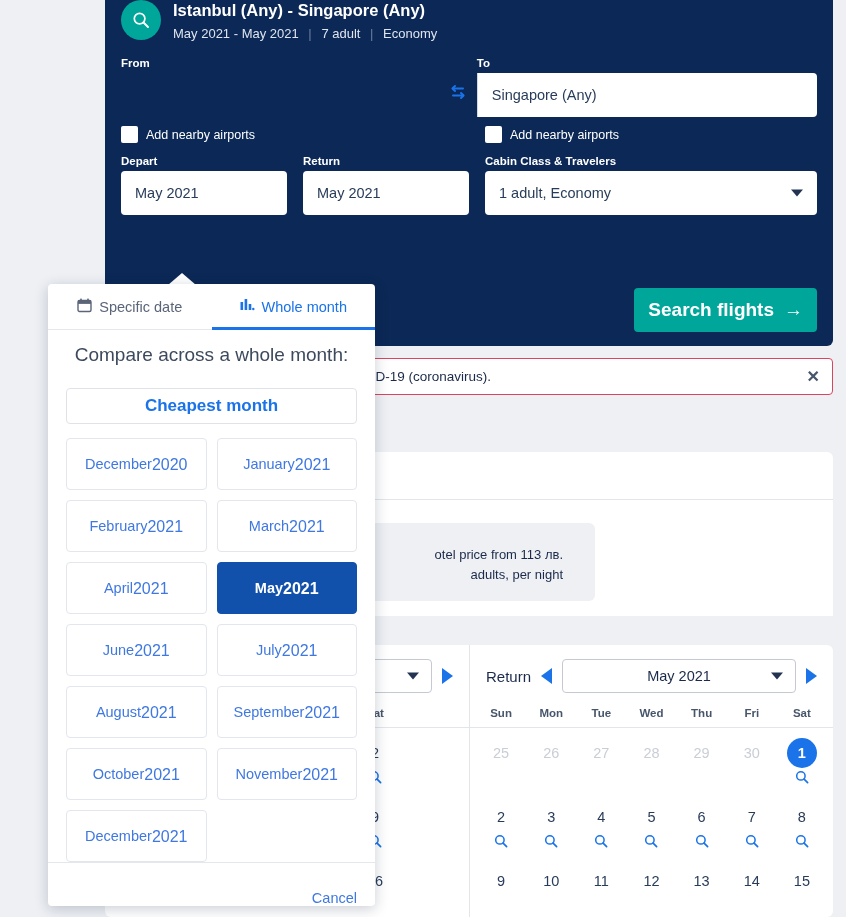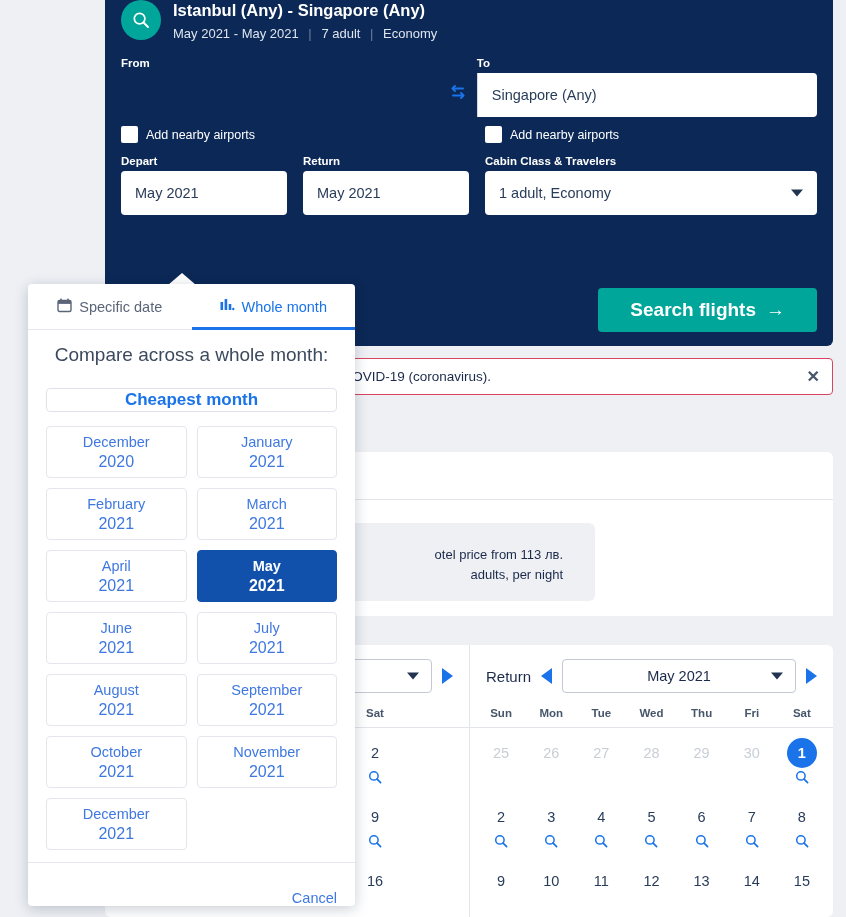--- a/index.html
+++ b/index.html
@@ -138,28 +138,28 @@
   .w-return { width: 166px; }
   .w-cabin  { width: 332px; }
   .inp .caret {
     position: absolute; right: 14px; top: 50%; transform: translateY(-50%);
     width: 0; height: 0; border-left: 6px solid transparent; border-right: 6px solid transparent;
     border-top: 7px solid #233452;
   }
   .search-btn {
     position: absolute; right: 16px; bottom: 14px;
     background: #00a699; color: #fff; border: none; border-radius: 4px;
-    height: 44px; padding: 0 32px; font-size: 19px; font-weight: 700;
+    height: 44px; padding: 0 14px; font-size: 19px; font-weight: 700;
     display: flex; align-items: center; gap: 10px; cursor: pointer;
     font-family: "Liberation Sans", sans-serif;
   }
 
   
   .popover {
-    position: absolute; left: 28px; top: 284px; width: 327px; height: 622px;
+    position: absolute; left: 48px; top: 284px; width: 327px; height: 622px;
     background: #fff; border-radius: 4px;
     box-shadow: 0 3px 14px rgba(15,30,60,0.22);
     display: flex; flex-direction: column;
   }
   .pop-arrow {
     position: absolute; left: 168px; top: 273px;
     width: 0; height: 0;
     border-left: 14px solid transparent; border-right: 14px solid transparent;
     border-bottom: 12px solid #fff;
   }
@@ -168,29 +168,29 @@
     flex: 1; display: flex; align-items: center; justify-content: center; gap: 7px;
     font-size: 14.5px; color: #5a6578; cursor: pointer; position: relative;
   }
   .ptab.active { color: #1a73e8; }
   .ptab.active::after {
     content: ""; position: absolute; left: 0; right: 0; bottom: -1px; height: 3px; background: #1a73e8;
   }
   .pop-body { flex: 1; padding: 14px 18px 0 18px; overflow: hidden; }
   .pop-caption { text-align: center; font-size: 19px; color: #3d4a5d; margin-bottom: 22px; }
   .cheapest {
-    width: 100%; height: 24px; border: 1px solid #dfe3e9; border-radius: 4px; background: #fff;
+    width: 100%; height: 36px; border: 1px solid #dfe3e9; border-radius: 4px; background: #fff;
     color: #1a73e8; font-size: 17px; font-weight: 700; cursor: pointer;
     font-family: "Liberation Sans", sans-serif;
   }
   .months { display: grid; grid-template-columns: 1fr 1fr; gap: 10px 10px; margin-top: 14px; }
   .mbtn {
     height: 52px; border: 1px solid #e3e6ec; border-radius: 4px; background: #fff;
     color: #3f78e0; font-size: 14.5px; line-height: 19px; cursor: pointer;
-    display: flex; flex-direction: column; align-items: center; justify-content: center;
+    display: flex; flex-direction: row; align-items: center; justify-content: center;
     font-family: "Liberation Sans", sans-serif;
   }
   .mbtn .yr { font-size: 16px; }
   .mbtn.selected { background: #1151ac; border-color: #1151ac; color: #fff; font-weight: 700; }
   .pop-foot {
     height: 44px; border-top: 1px solid #e4e7ec; display: flex; align-items: flex-end;
     justify-content: flex-end; padding-right: 18px;
   }
   .cancel { color: #3f78e0; font-size: 14.5px; cursor: pointer; }
 

